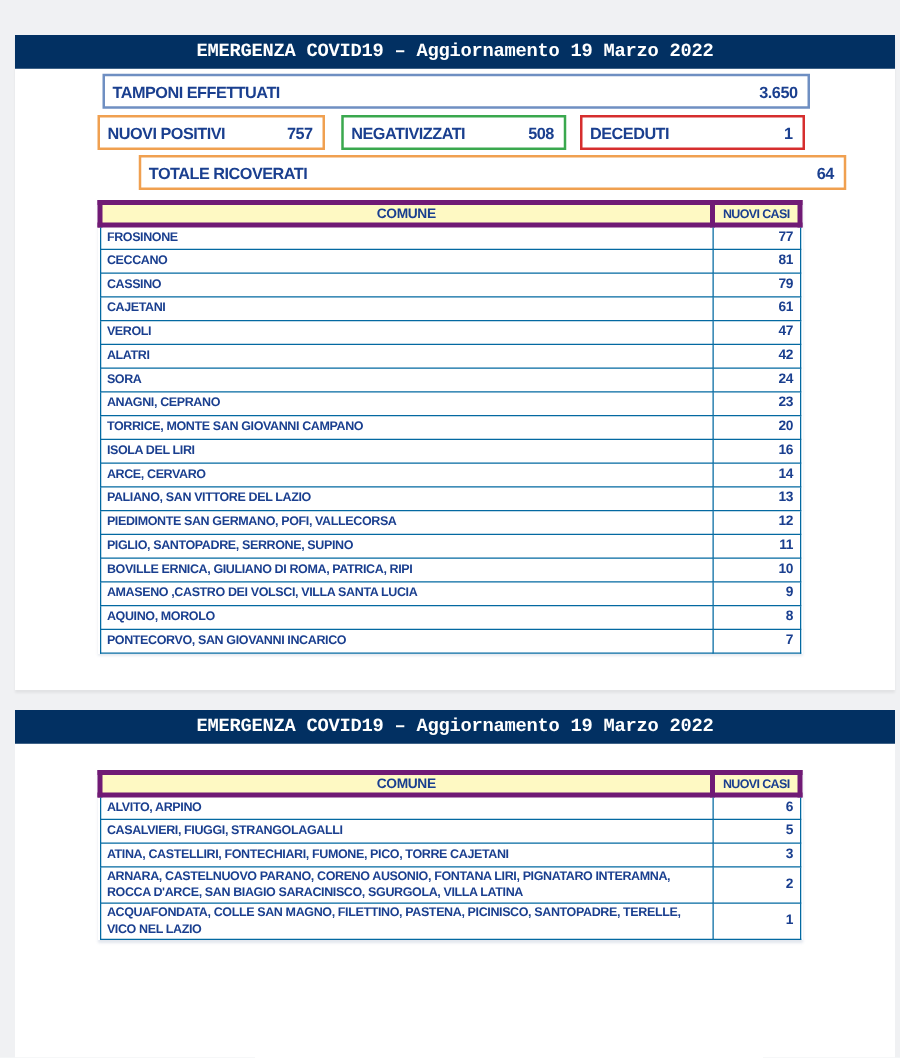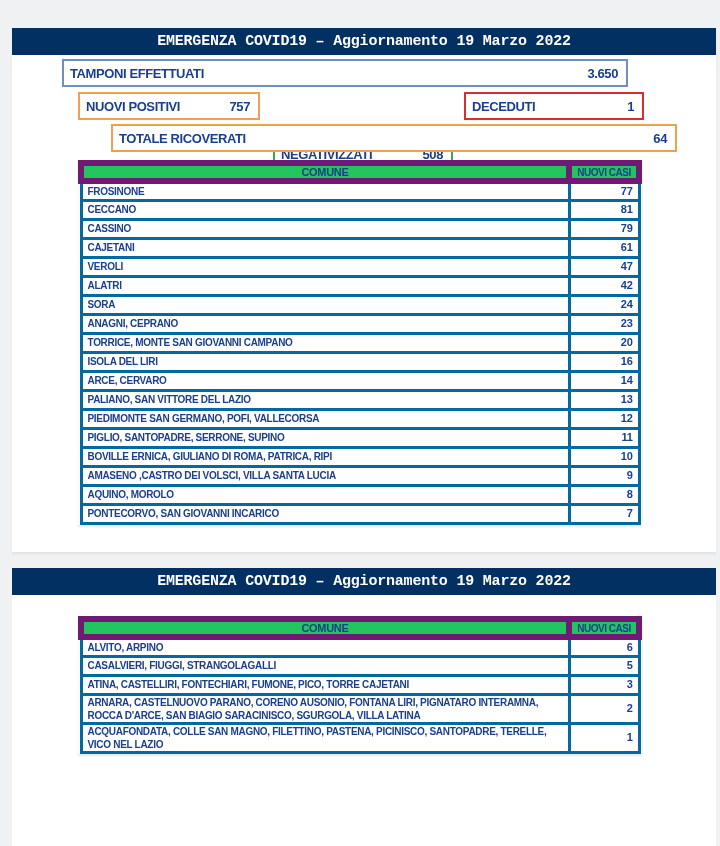--- a/index.html
+++ b/index.html
@@ -16,44 +16,44 @@
   .box { position: absolute; height: 28px; border: 2px solid; background: #fff;
          display: flex; align-items: center; justify-content: space-between;
          padding: 0 8px 0 6px; font-weight: bold; font-size: 13px; color: #1a3f8f; letter-spacing: -0.4px; }
   .b-blue { border-color: #6f8fc2; }
   .b-orange { border-color: #f0a050; }
   .b-green { border-color: #3aa84e; }
   .b-red { border-color: #d62e2e; }
 
   table { position: absolute; border-collapse: collapse; left: 66px; width: 564px;
           font-weight: bold; color: #1a3f8f; font-size: 10px; letter-spacing: -0.3px; }
-  th { background: #22c55e; border: 6px solid #701a75; height: 18px; font-size: 11px; color: #1a3f8f; }
+  th { background: #fef9c3; border: 4px solid #701a75; height: 18px; font-size: 11px; color: #1a3f8f; }
   th.c1 { text-align: center; }
   th.c2 { width: 70px; font-size: 10px; letter-spacing: -0.5px; }
-  td { border: 3px solid #0369a1; height: 19px; padding: 0 5px; line-height: 13px; }
+  td { border: 1px solid #0369a1; height: 19px; padding: 0 5px; line-height: 13px; }
   td.num { text-align: right; font-size: 11px; padding-right: 5px; }
   tr.tall td { height: 29px; }
   table { box-shadow: 0 2px 2px rgba(100,120,160,0.18); }
 </style>
 </head>
 <body>
 
 <div class="card" id="card1">
   <div class="banner">EMERGENZA COVID19 – Aggiornamento 19 Marzo 2022</div>
 
-  <div class="box b-blue" style="left:50px; top:31px; width:566px;">
+  <div class="box b-blue" style="left:70px; top:31px; width:566px;">
     <span>TAMPONI EFFETTUATI</span>
     <span>3.650</span>
   </div>
 
   <div class="box b-orange" style="left:66px; top:64px; width:182px;">
     <span>NUOVI POSITIVI</span>
     <span>757</span>
   </div>
-  <div class="box b-green" style="left:261px; top:64px; width:180px;margin-top:48px;">
+  <div class="box b-green" style="left:261px; top:64px; width:180px;">
     <span>NEGATIVIZZATI</span>
     <span>508</span>
   </div>
   <div class="box b-red" style="left:452px; top:64px; width:180px;">
     <span>DECEDUTI</span>
     <span>1</span>
   </div>
 
   <div class="box b-orange" style="left:66px; top:96px; width:566px;margin-left:33px;">
     <span>TOTALE RICOVERATI</span>

